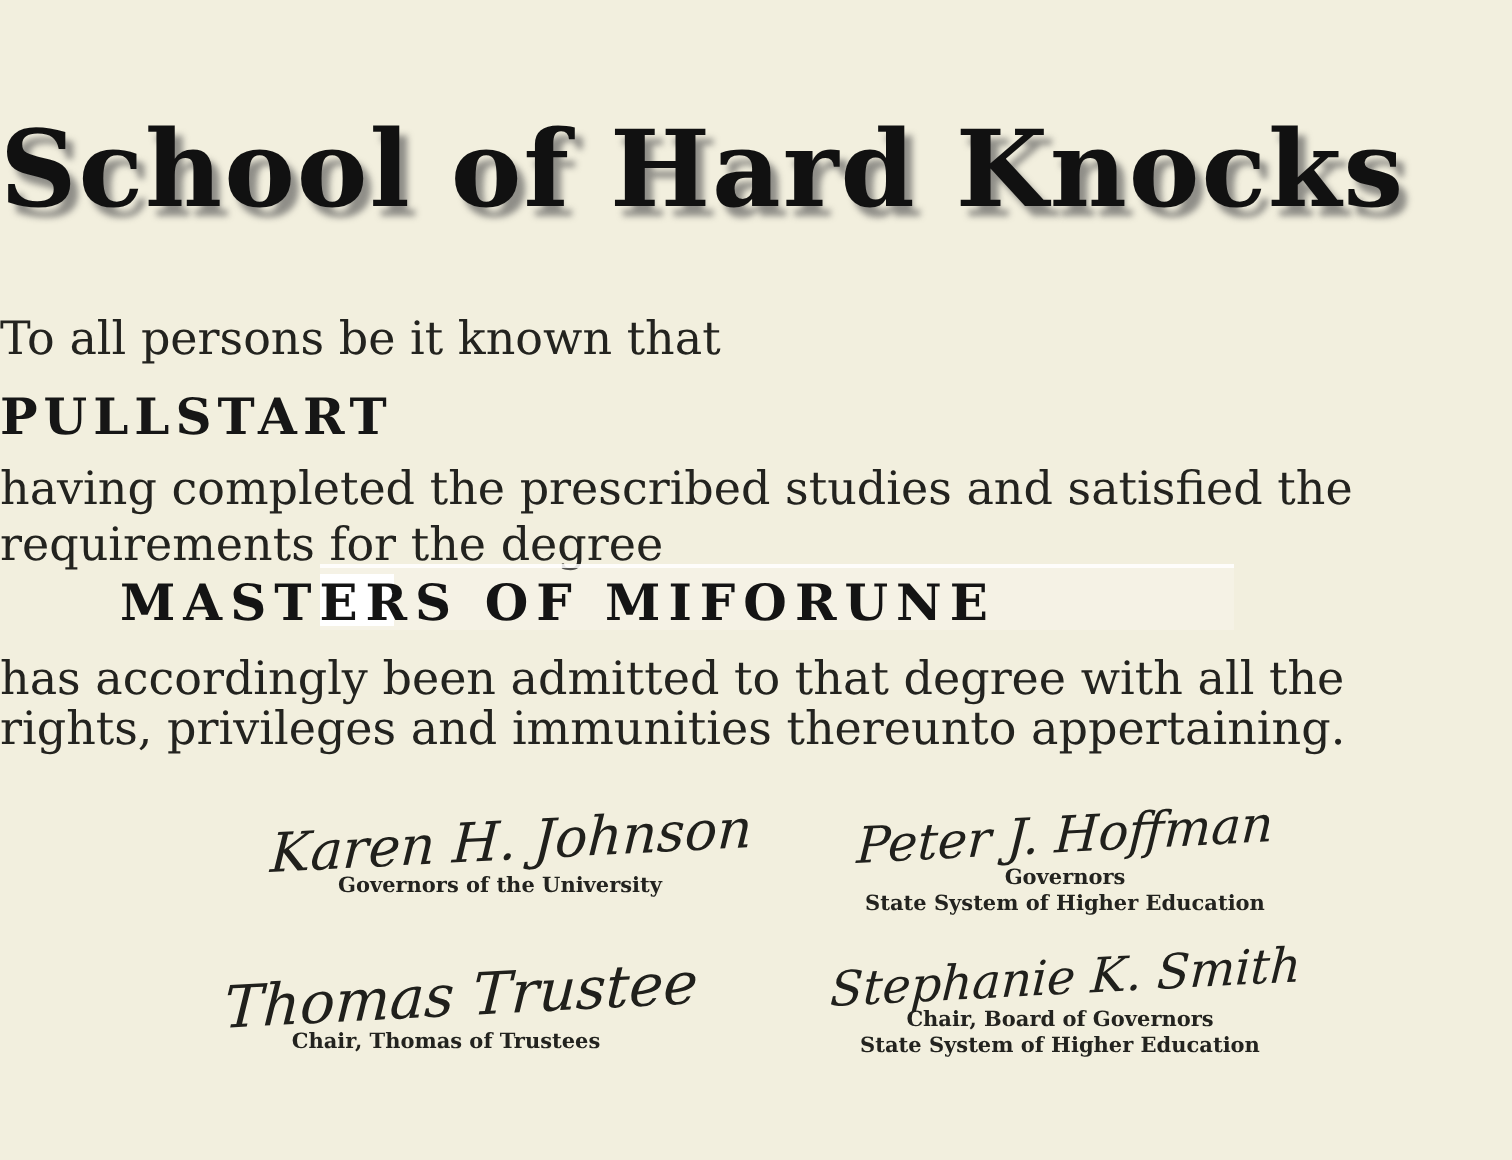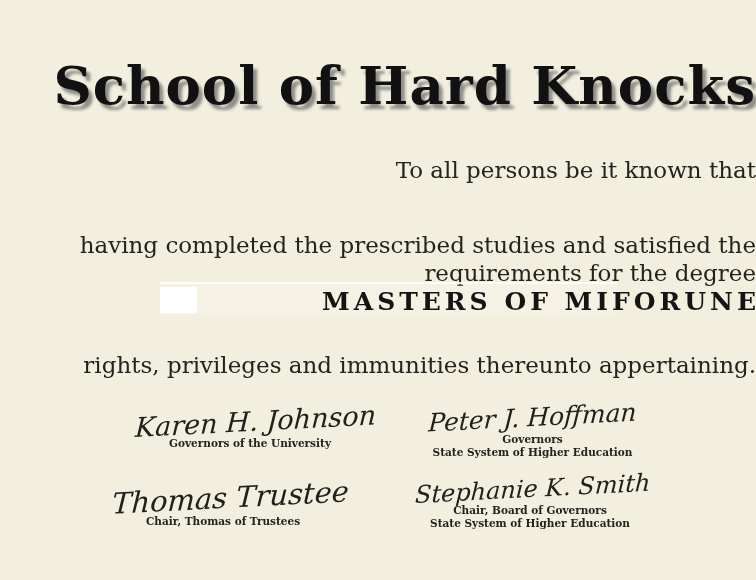--- a/index.html
+++ b/index.html
@@ -13,21 +13,21 @@
     height: 580px;
     background: #F2EFDE;
     overflow: hidden;
     color: #1B1B1B;
     font-family: "DejaVu Serif", serif;
   }
   .center-line {
     position: absolute;
     left: 0;
     width: 756px;
-    text-align: right;
+    text-align: left;
     white-space: nowrap;
   }
   #school-name {
     top: 54px;
     font-size: 53px;
     font-weight: bold;
     letter-spacing: 1px;
     color: #111111;
     text-shadow: 4px 5px 3px rgba(90, 90, 90, 0.65);
   }
@@ -105,30 +105,32 @@
 </style>
 </head>
 <body>
 
 <div id="certificate">
 
   <div class="center-line" id="school-name">School of Hard Knocks</div>
 
   <div class="center-line body-text" id="intro-line">To all persons be it known that</div>
 
+  <div class="center-line" id="recipient-name">PULLSTART</div>
 
   <div class="center-line body-text" id="body-line-1">having completed the prescribed studies and satisfied the</div>
 
   <div class="center-line body-text" id="body-line-2">requirements for the degree</div>
 
   <div id="degree-field"></div>
   <div id="white-patch"></div>
 
   <div class="center-line" id="degree-name">MASTERS OF MIFORUNE</div>
 
+  <div class="center-line body-text" id="closing-line-1">has accordingly been admitted to that degree with all the</div>
 
   <div class="center-line body-text" id="closing-line-2">rights, privileges and immunities thereunto appertaining.</div>
 
   <div class="sig-block" id="sig-president">
     <span class="sig-name">Karen H. Johnson</span>
     <span class="sig-title">Governors of the University</span>
   </div>
 
   <div class="sig-block" id="sig-chancellor">
     <span class="sig-name">Peter J. Hoffman</span>

